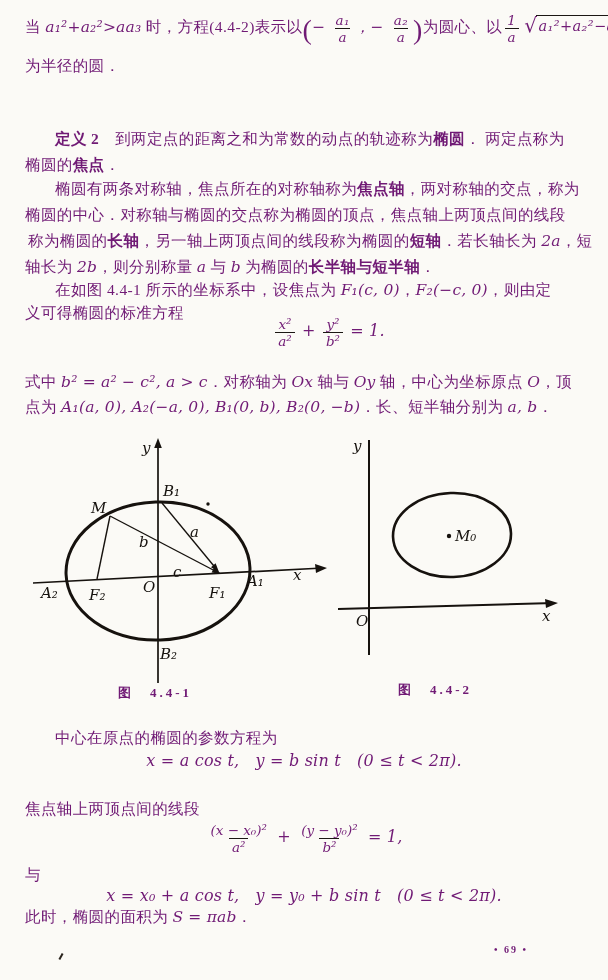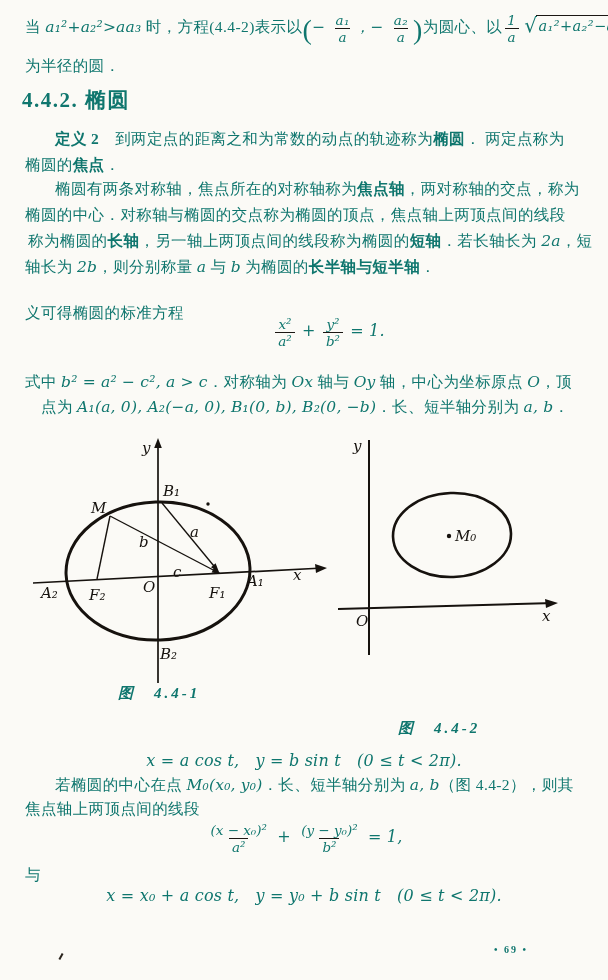--- a/index.html
+++ b/index.html
@@ -1,34 +1,34 @@
 <!DOCTYPE html>
 <html><head>
 <meta charset="utf-8">
 <style>
   html,body{margin:0;padding:0;background:#888;}
   .page{
     position:relative;width:608px;height:980px;margin:0 auto;
     background:#fbfaf6;overflow:hidden;
-    font-family:"Liberation Serif","DejaVu Serif",serif;color:#0f766e;
+    font-family:"Liberation Serif","DejaVu Serif",serif;color:#701a75;
   }
   .line{position:absolute;white-space:nowrap;font-size:15.5px;letter-spacing:.4px;line-height:1.2;}
   .seg-b{font-weight:700;}
   .seg-m{font-family:"DejaVu Serif",serif;font-style:italic;letter-spacing:.2px;}
   .seg-big{font-size:28px;font-style:normal;vertical-align:-7px;line-height:1;}
   .frac{display:inline-flex;flex-direction:column;align-items:center;vertical-align:middle;
         font-family:"DejaVu Serif",serif;font-style:italic;font-size:13.5px;line-height:1.2;margin:0 2px;}
   .frac>span{padding:0 3px;}
   .frac .fden{border-top:1.4px solid #1b1713;}
   .sqrt{display:inline-flex;align-items:flex-start;font-family:"DejaVu Serif",serif;font-style:italic;margin-left:3px;}
   .sqrt .rad{font-style:normal;font-size:20px;line-height:1.05;margin-right:-1px;}
   .sqrt .radicand{border-top:1.6px solid #1b1713;padding:2px 3px 0 2px;font-size:14.5px;}
   .eq{position:absolute;left:0;width:608px;text-align:center;font-size:16px;}
   .section-heading{position:absolute;left:22px;top:86px;font-weight:700;font-size:21px;letter-spacing:1.5px;}
-  .fig-caption{position:absolute;font-size:15px;font-weight:600;letter-spacing:3px;font-style:italic;}
+  .fig-caption{position:absolute;font-size:13px;font-weight:600;letter-spacing:3px;}
   .figure{position:absolute;}
   .figure svg text{font-family:"DejaVu Serif",serif;font-style:italic;font-size:15px;fill:#16120e;}
   .figure svg .stroke{stroke:#16120e;fill:none;}
   .page-number{position:absolute;left:494px;top:944px;font-size:10px;font-weight:700;letter-spacing:2px;}
   .artifact{position:absolute;left:60px;top:953px;width:2px;height:7px;background:#2a241e;transform:rotate(28deg);}
 </style>
 </head>
 <body>
 
 <div class="page">
@@ -41,42 +41,42 @@
         <span class="fden">a</span>
       </span><span class="seg-big">)</span><span>为圆心、以</span><span class="frac">
         <span class="fnum">1</span>
         <span class="fden">a</span>
       </span><span class="sqrt">
         <span class="rad">√</span>
         <span class="radicand">a₁²+a₂²−aa₃</span>
       </span></div>
   <div class="line" style="top:57px;left:25px;"><span>为半径的圆．</span></div>
 
-  <div class="section-heading">4.4.2. 椭圆</div>
 
   <div class="line" style="top:130px;left:55px;"><span class="seg-b">定义 2</span><span>　到两定点的距离之和为常数的动点的轨迹称为</span><span class="seg-b">椭圆</span><span>． 两定点称为</span></div>
   <div class="line" style="top:156px;left:25px;"><span>椭圆的</span><span class="seg-b">焦点</span><span>．</span></div>
 
   <div class="line" style="top:180px;left:55px;"><span>椭圆有两条对称轴，焦点所在的对称轴称为</span><span class="seg-b">焦点轴</span><span>，两对称轴的交点，称为</span></div>
   <div class="line" style="top:206px;left:25px;"><span>椭圆的中心．对称轴与椭圆的交点称为椭圆的顶点，焦点轴上两顶点间的线段</span></div>
   <div class="line" style="top:232px;left:28px;"><span>称为椭圆的</span><span class="seg-b">长轴</span><span>，另一轴上两顶点间的线段称为椭圆的</span><span class="seg-b">短轴</span><span>．若长轴长为 </span><span class="seg-m">2a</span><span>，短</span></div>
   <div class="line" style="top:258px;left:25px;"><span>轴长为 </span><span class="seg-m">2b</span><span>，则分别称量 </span><span class="seg-m">a</span><span> 与 </span><span class="seg-m">b</span><span> 为椭圆的</span><span class="seg-b">长半轴与短半轴</span><span>．</span></div>
 
+  <div class="line" style="top:281px;left:55px;"><span>在如图 4.4-1 所示的坐标系中，设焦点为 </span><span class="seg-m">F₁(c, 0)</span><span>，</span><span class="seg-m">F₂(−c, 0)</span><span>，则由定</span></div>
   <div class="line" style="top:304px;left:25px;"><span>义可得椭圆的标准方程</span></div>
 
   <div class="eq" style="top:316px;margin-left:25px;"><span class="frac">
         <span class="fnum">x²</span>
         <span class="fden">a²</span>
       </span><span class="seg-m"> + </span><span class="frac">
         <span class="fnum">y²</span>
         <span class="fden">b²</span>
       </span><span class="seg-m"> = 1.</span></div>
 
   <div class="line" style="top:373px;left:25px;text-align:right;"><span>式中 </span><span class="seg-m">b² = a² − c², a &gt; c</span><span>．对称轴为 </span><span class="seg-m">Ox</span><span> 轴与 </span><span class="seg-m">Oy</span><span> 轴，中心为坐标原点 </span><span class="seg-m">O</span><span>，顶</span></div>
-  <div class="line" style="top:398px;left:41px;text-align:center;"><span>点为 </span><span class="seg-m">A₁(a, 0), A₂(−a, 0), B₁(0, b), B₂(0, −b)</span><span>．长、短半轴分别为 </span><span class="seg-m">a, b</span><span>．</span></div>
+  <div class="line" style="top:398px;left:25px;text-align:center;"><span>点为 </span><span class="seg-m">A₁(a, 0), A₂(−a, 0), B₁(0, b), B₂(0, −b)</span><span>．长、短半轴分别为 </span><span class="seg-m">a, b</span><span>．</span></div>
 
   <div class="figure" style="left:25px;top:437px;">
     <svg width="310" height="248" viewBox="0 0 310 248">
 
       <line class="stroke" x1="133" y1="5" x2="133" y2="246" stroke-width="1.7"></line>
       <polygon points="133,1 129.2,11 136.8,11" fill="#16120e"></polygon>
       <line class="stroke" x1="8" y1="146" x2="298" y2="131" stroke-width="1.7"></line>
       <polygon points="302,131 290,127 291,136" fill="#16120e"></polygon>
 
       <ellipse class="stroke" cx="133" cy="134" rx="92" ry="69" stroke-width="3" transform="rotate(-2 133 134)"></ellipse>
@@ -112,31 +112,32 @@
       <ellipse class="stroke" cx="122" cy="98" rx="59" ry="42" stroke-width="2.6" transform="rotate(-2 122 98)"></ellipse>
       <circle cx="119" cy="99" r="2.2" fill="#16120e"></circle>
       <text x="23" y="14">y</text>
       <text x="26" y="189">O</text>
       <text x="212" y="184">x</text>
       <text x="125" y="104">M₀</text>
     </svg>
   </div>
 
   <div class="fig-caption" style="left:118px;top:684px;">图　4.4-1</div>
-  <div class="fig-caption" style="left:398px;top:719px;">图　4.4-2</div>
+  <div class="fig-caption" style="left:398px;top:681px;">图　4.4-2</div>
 
+  <div class="line" style="top:729px;left:55px;"><span>中心在原点的椭圆的参数方程为</span></div>
   <div class="eq" style="top:751px;"><span class="seg-m">x = a cos t,　y = b sin t　(0 ≤ t &lt; 2π).</span></div>
-  <div class="line" style="top:776px;left:55px;"><span>若椭圆的中心在点 </span><span class="seg-m">M₀(x₀, y₀)</span><span>．长、短半轴分别为 </span><span class="seg-m">a, b</span><span>（图 4.4-2），则其</span></div>
   <div class="line" style="top:800px;left:25px;"><span>焦点轴上两顶点间的线段</span></div>
   <div class="eq" style="top:822px;"><span class="frac">
         <span class="fnum">(x − x₀)²</span>
         <span class="fden">a²</span>
       </span><span class="seg-m"> + </span><span class="frac">
         <span class="fnum">(y − y₀)²</span>
         <span class="fden">b²</span>
       </span><span class="seg-m"> = 1,</span></div>
   <div class="line" style="top:866px;left:25px;"><span>与</span></div>
   <div class="eq" style="top:886px;"><span class="seg-m">x = x₀ + a cos t,　y = y₀ + b sin t　(0 ≤ t &lt; 2π).</span></div>
+  <div class="line" style="top:908px;left:25px;"><span>此时，椭圆的面积为 </span><span class="seg-m">S = πab</span><span>．</span></div>
 
   <div class="page-number">• 69 •</div>
 
   <div class="artifact"></div>
 </div>
 
 </body></html>

